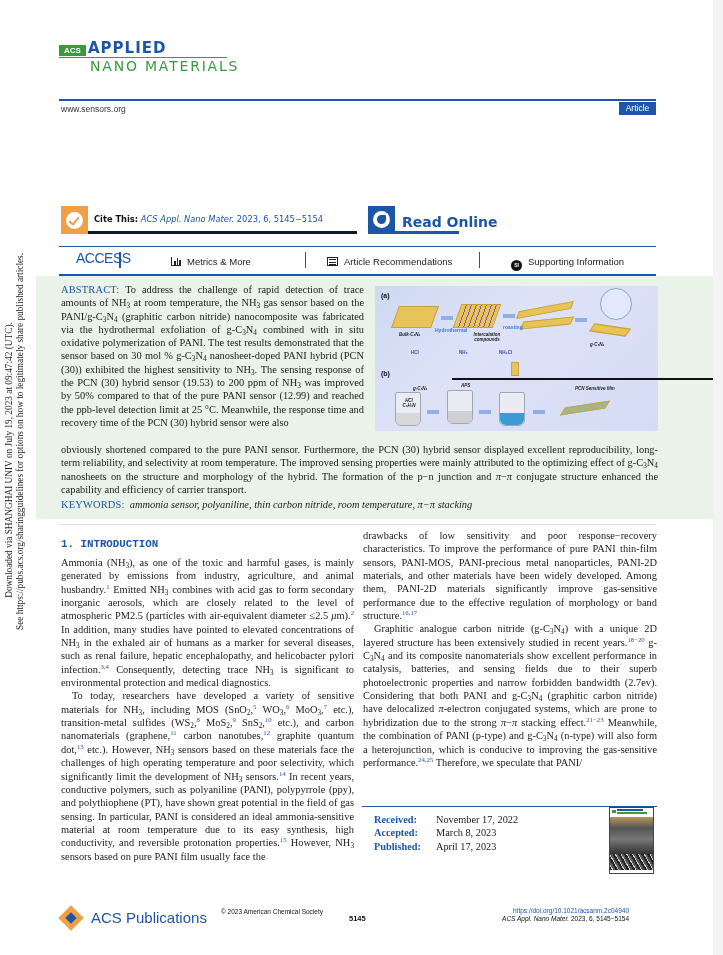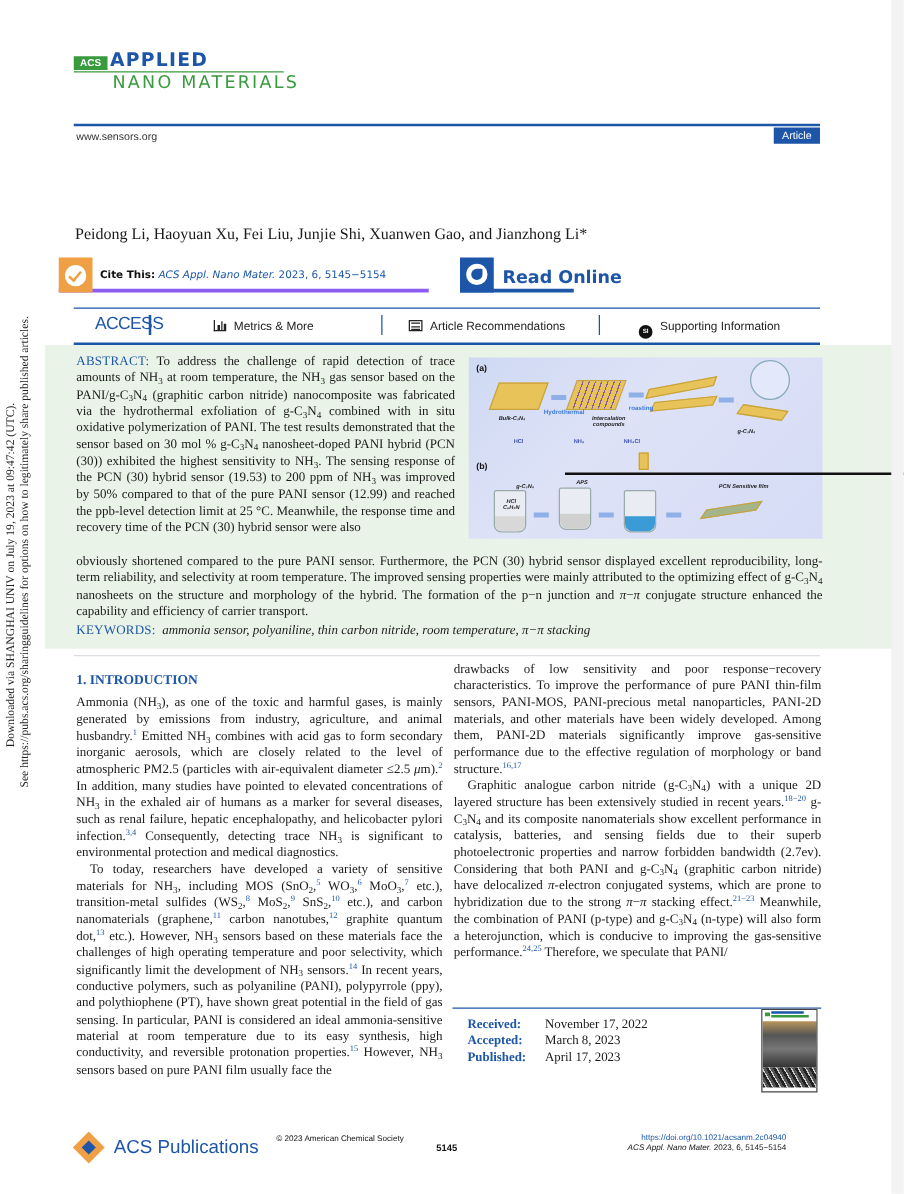--- a/index.html
+++ b/index.html
@@ -20,21 +20,21 @@
   
   .head-rule { position: absolute; left: 59px; top: 99px; width: 597px; height: 2px; background: #1d56a8; }
   .site-url { position: absolute; left: 61px; top: 104px; font-family: "Liberation Sans", sans-serif; font-size: 8.5px; color: #333; }
   .article-badge { position: absolute; left: 619px; top: 102px; width: 37px; height: 13px; background: #1d56a8; color: #fff; font-family: "Liberation Sans", sans-serif; font-size: 8.5px; line-height: 13px; text-align: center; }
 
   .title { position: absolute; left: 59px; top: 131px; width: 610px; font-family: "DejaVu Sans", sans-serif; font-weight: bold; font-size: 17.5px; line-height: 22px; color: #1a1a1a; letter-spacing: -0.2px; }
   .title sub { font-size: 11px; vertical-align: -3px; }
   .authors { position: absolute; left: 60px; top: 180px; font-family: "Liberation Serif", serif; font-size: 12.8px; color: #1a1a1a; white-space: nowrap; }
 
   
-  .cite-bar { position: absolute; left: 47px; top: 206px; width: 296px; height: 28px; border-bottom: 3px solid #8b5cf6; }
+  .cite-bar { position: absolute; left: 61px; top: 206px; width: 296px; height: 28px; border-bottom: 3px solid #0f172a; }
   .cite-icon { position: absolute; left: 0; top: 0; width: 27px; height: 28px; background: #f0a044; }
   .cite-icon .circ { position: absolute; left: 5px; top: 6px; width: 17px; height: 17px; border-radius: 50%; background: #fff; }
   .cite-icon .chk { position: absolute; left: 10px; top: 9px; width: 6px; height: 10px; border-right: 2.5px solid #f0a044; border-bottom: 2.5px solid #f0a044; transform: rotate(40deg); }
   .cite-label { position: absolute; left: 33px; top: 8px; font-family: "DejaVu Sans", sans-serif; font-size: 8.3px; white-space: nowrap; color: #111; }
   .cite-label b { font-weight: bold; }
   .cite-label .ref { color: #1d56a8; }
   .cite-label .ref i { font-style: italic; }
 
   .read-bar { position: absolute; left: 368px; top: 206px; width: 91px; height: 28px; border-bottom: 3px solid #1d56a8; }
   .read-icon { position: absolute; left: 0; top: 0; width: 27px; height: 28px; background: #1d56a8; }
@@ -74,21 +74,21 @@
   .arrow { position: absolute; height: 4px; width: 12px; background: #8fb0e6; }
   .beaker { position: absolute; width: 26px; height: 34px; border: 1px solid #9aa; border-radius: 2px 2px 6px 6px; background: #e9ecf2; }
   .beaker .liq { position: absolute; left: 0; right: 0; bottom: 0; height: 12px; border-radius: 0 0 6px 6px; }
   .circle-zoom { position: absolute; left: 225px; top: 2px; width: 32px; height: 32px; border-radius: 50%; border: 1px solid #8ab; background: #e3e8fa; }
   .pointer-line { position: absolute; left: 452px; top: 378px; width: 271px; height: 1.5px; background: #111; }
 
   
   .abs-bottom { position: absolute; left: 59px; top: 524px; width: 597px; height: 1px; background: #ddd; }
 
   
-  .sec-head { position: absolute; left: 61px; top: 538px; font-family: Liberation Serif, serif; font-weight: bold; font-size: 10.8px; color: #1d56a8; }
+  .sec-head { position: absolute; left: 61px; top: 538px; font-family: Liberation Mono, monospace; font-weight: bold; font-size: 10.8px; color: #1d56a8; }
   .col { position: absolute; width: 293px; font-size: 10.4px; line-height: 13.35px; text-align: justify; color: #1a1a1a; }
   .col p { text-indent: 0; }
   .col p.ind { text-indent: 11px; }
   .col-left { left: 61px; top: 556px; }
   .col-right { left: 363px; top: 529px; width: 294px; }
 
   .rdates-rule { position: absolute; left: 362px; top: 806px; width: 295px; height: 1px; background: #1d56a8; }
   .dates { position: absolute; left: 374px; top: 813px; font-size: 10.3px; line-height: 13.4px; }
   .dates .k { color: #1d56a8; font-weight: bold; display: inline-block; width: 62px; }
   .cover { position: absolute; left: 609px; top: 807px; width: 45px; height: 67px; border: 1px solid #444; background: #fff; overflow: hidden; }
@@ -127,21 +127,20 @@
     <div class="acs-box">ACS</div>
     <div class="applied">APPLIED</div>
     <div class="rule"></div>
     <div class="nano">NANO MATERIALS</div>
   </div>
 
   <div class="head-rule"></div>
   <div class="site-url">www.sensors.org</div>
   <div class="article-badge">Article</div>
 
-  <div class="authors">Peidong Li, Haoyuan Xu, Fei Liu, Junjie Shi, Xuanwen Gao, and Jianzhong Li*</div>
 
   <div class="cite-bar">
     <div class="cite-icon">
         <div class="circ"></div>
         <div class="chk"></div>
       </div>
     <div class="cite-label">
       <b>Cite This:</b>
       <span class="ref"><i>ACS Appl. Nano Mater.</i><span> 2023, 6, 5145−5154</span></span>
     </div>

